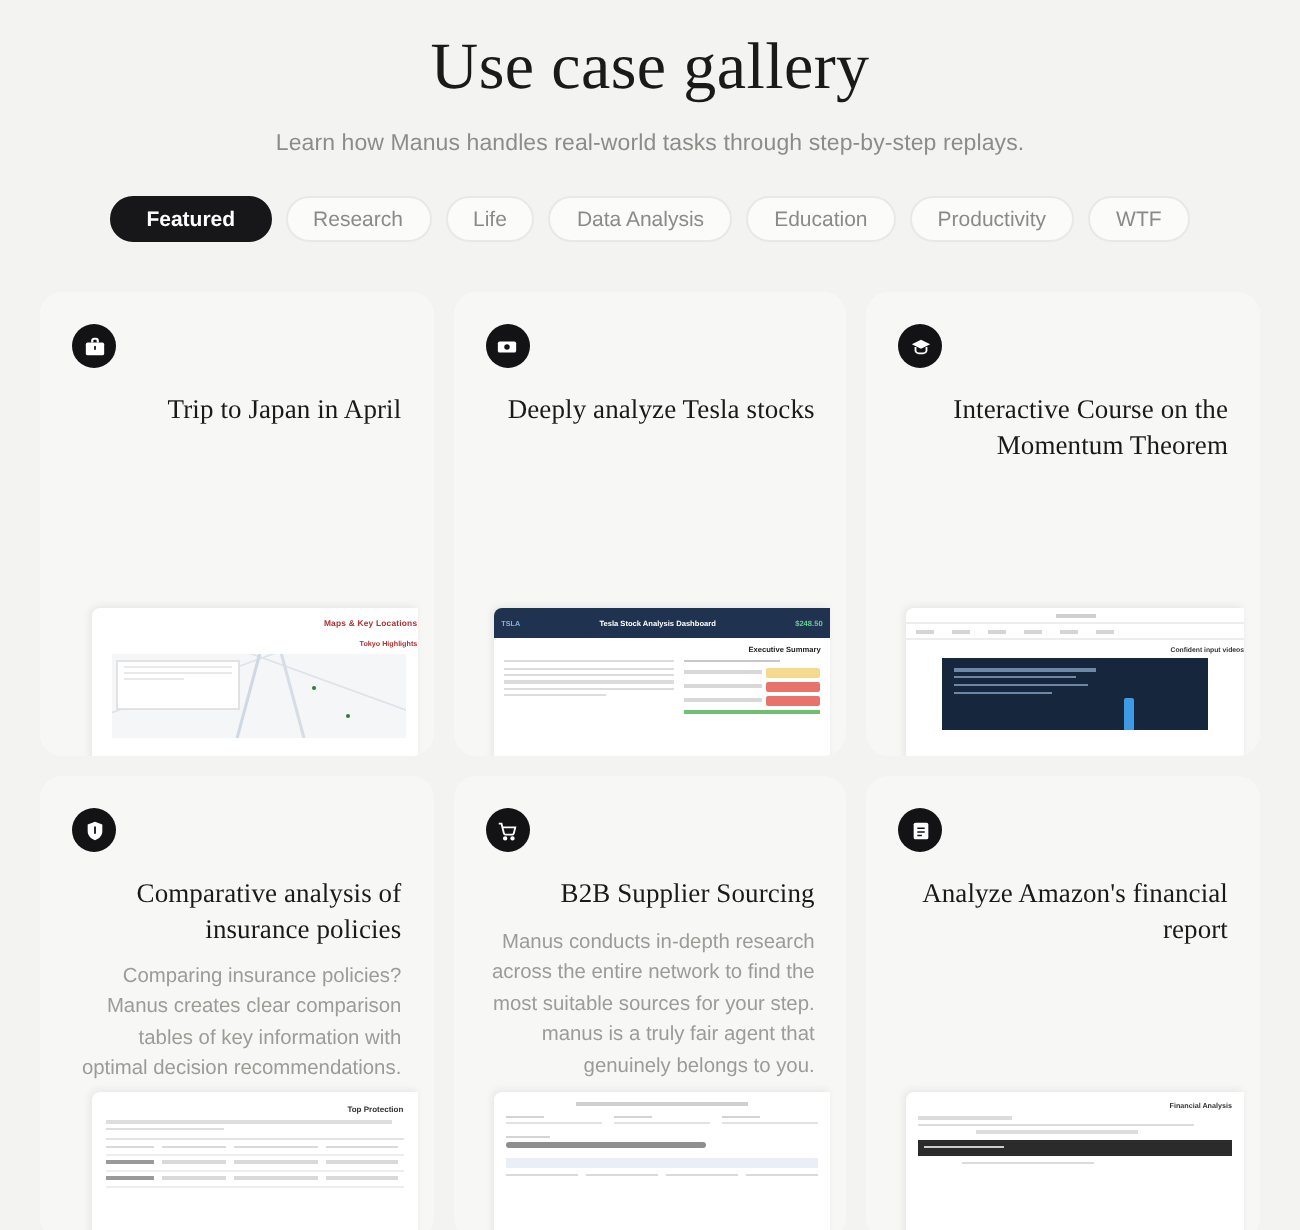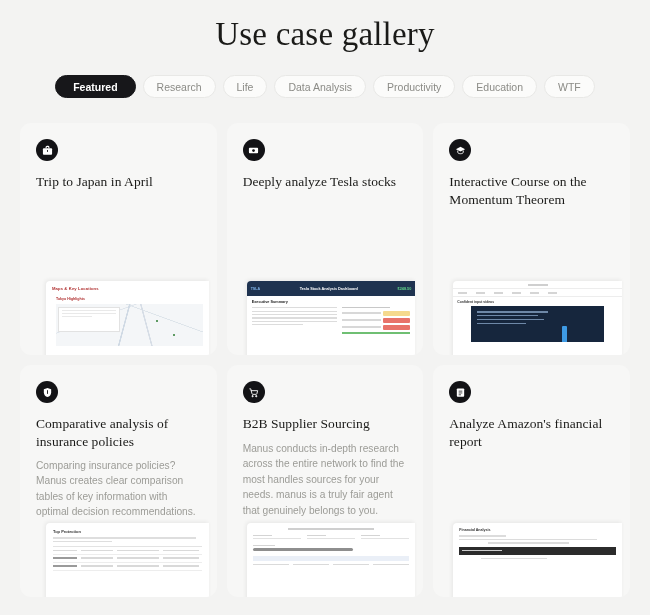--- a/index.html
+++ b/index.html
@@ -69,20 +69,21 @@
     row-gap: 10px;
   }
   .card {
     background: #f7f7f6;
     border-radius: 11px;
     padding: 16px 16px 0 16px;
     height: 232px;
     overflow: hidden;
     position: relative;
     cursor: pointer;
+    text-align: right;
   }
   .card-icon {
     width: 22px; height: 22px;
     border-radius: 50%;
     background: #131316;
     display: flex;
     align-items: center;
     justify-content: center;
     color: #ffffff;
   }
@@ -196,29 +197,30 @@
   .tb-rblack { height: 8px; background: #2b2b2b; margin: 3px 0; display:flex; align-items:center; padding:0 3px; }
   .tb-rblacktxt { height: 1.4px; width: 26%; background: #cccccc; }
 </style>
 </head>
 <body>
 
 <div class="page">
 
   <div class="header">
     <h1 class="page-title">Use case gallery</h1>
+    <p class="page-subtitle">Learn how Manus handles real-world tasks through step-by-step replays.</p>
   </div>
 
   <div class="tabs">
     <div class="tab active">Featured</div>
     <div class="tab">Research</div>
     <div class="tab">Life</div>
     <div class="tab">Data Analysis</div>
+    <div class="tab">Education</div>
     <div class="tab">Productivity</div>
-    <div class="tab">Education</div>
     <div class="tab">WTF</div>
   </div>
 
   <div class="grid">
 
     <div class="card">
       <div class="card-icon">
         <svg width="11" height="11" viewBox="0 0 24 24" fill="none" stroke="#fff" stroke-width="2.4">
           <rect x="2" y="7" width="20" height="14" rx="2" fill="#fff" stroke="none"></rect>
           <path d="M9 7V5a2 2 0 0 1 2-2h2a2 2 0 0 1 2 2v2" stroke="#fff"></path>
@@ -362,21 +364,21 @@
 
     <div class="card">
       <div class="card-icon">
         <svg width="11" height="11" viewBox="0 0 24 24" stroke="#fff" stroke-width="2" fill="none">
           <path d="M3 4h3l2.6 10.4A2 2 0 0 0 10.5 16h7a2 2 0 0 0 1.9-1.4L21 8H6"></path>
           <circle cx="10" cy="20" r="1.4" fill="#fff"></circle>
             <circle cx="18" cy="20" r="1.4" fill="#fff"></circle>
         </svg>
       </div>
       <div class="card-title">B2B Supplier Sourcing</div>
-      <div class="card-desc">Manus conducts in-depth research across the entire network to find the most handles sources for your needs. manus is a truly fair agent that genuinely belongs to you.</div>
+      <div class="card-desc">Manus conducts in-depth research across the entire network to find the most suitable sources for your step. manus is a truly fair agent that genuinely belongs to you.</div>
       <div class="thumb">
         <div class="tb-form">
           <div class="tb-ftitle"></div>
           <div class="tb-fields">
             <div class="tb-field">
                 <div class="tb-flbl"></div>
                 <div class="tb-fbox"></div>
               </div>
             <div class="tb-field">
                 <div class="tb-flbl"></div>

